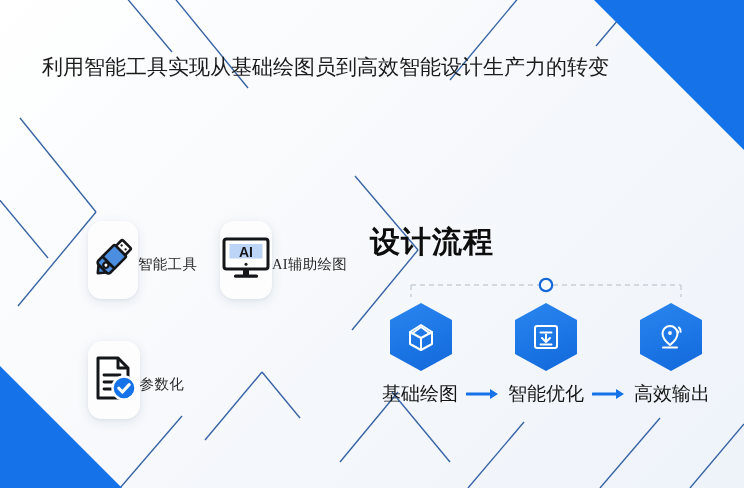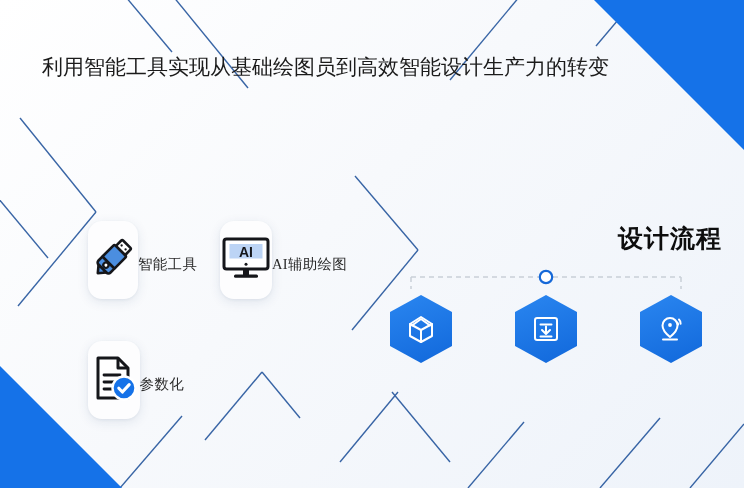--- a/index.html
+++ b/index.html
@@ -100,22 +100,22 @@
 
   
   .flow {
     position: absolute;
     left: 370px;
     top: 222px;
     width: 352px;
   }
   .flow-title {
     margin: 0;
-    text-align: right;
-    font-size: 25px;
+    text-align: left;
+    font-size: 30px;
     font-weight: 700;
     color: #0d0d0d;
     letter-spacing: 1px;
   }
   .flow-bracket {
     position: relative;
     margin: 14px auto 0;
     width: 278px;
     height: 22px;
   }
@@ -310,15 +310,32 @@
               <path d="M8 26.5 h14"></path>
               <path d="M24 6.5 a5.5 5.5 0 0 1 1.6 4.2"></path>
               <path d="M22.4 9.6 a2.6 2.6 0 0 1 .7 1.8"></path>
             </g>
           </svg>
         </span>
       </div>
 
     </div>
 
+    <div class="flow-steps">
+      <span class="step-label">基础绘图</span>
+      <span class="step-arrow">
+        <svg width="34" height="14" viewBox="0 0 34 14">
+          <path d="M1 7 H26" stroke="#1572e8" stroke-width="3" stroke-linecap="round"></path>
+          <path d="M24 2 L32 7 L24 12 Z" fill="#1572e8"></path>
+        </svg>
+      </span>
+      <span class="step-label">智能优化</span>
+      <span class="step-arrow">
+        <svg width="34" height="14" viewBox="0 0 34 14">
+          <path d="M1 7 H26" stroke="#1572e8" stroke-width="3" stroke-linecap="round"></path>
+          <path d="M24 2 L32 7 L24 12 Z" fill="#1572e8"></path>
+        </svg>
+      </span>
+      <span class="step-label">高效输出</span>
+    </div>
   </div>
 
 </div>
 
 </body></html>

